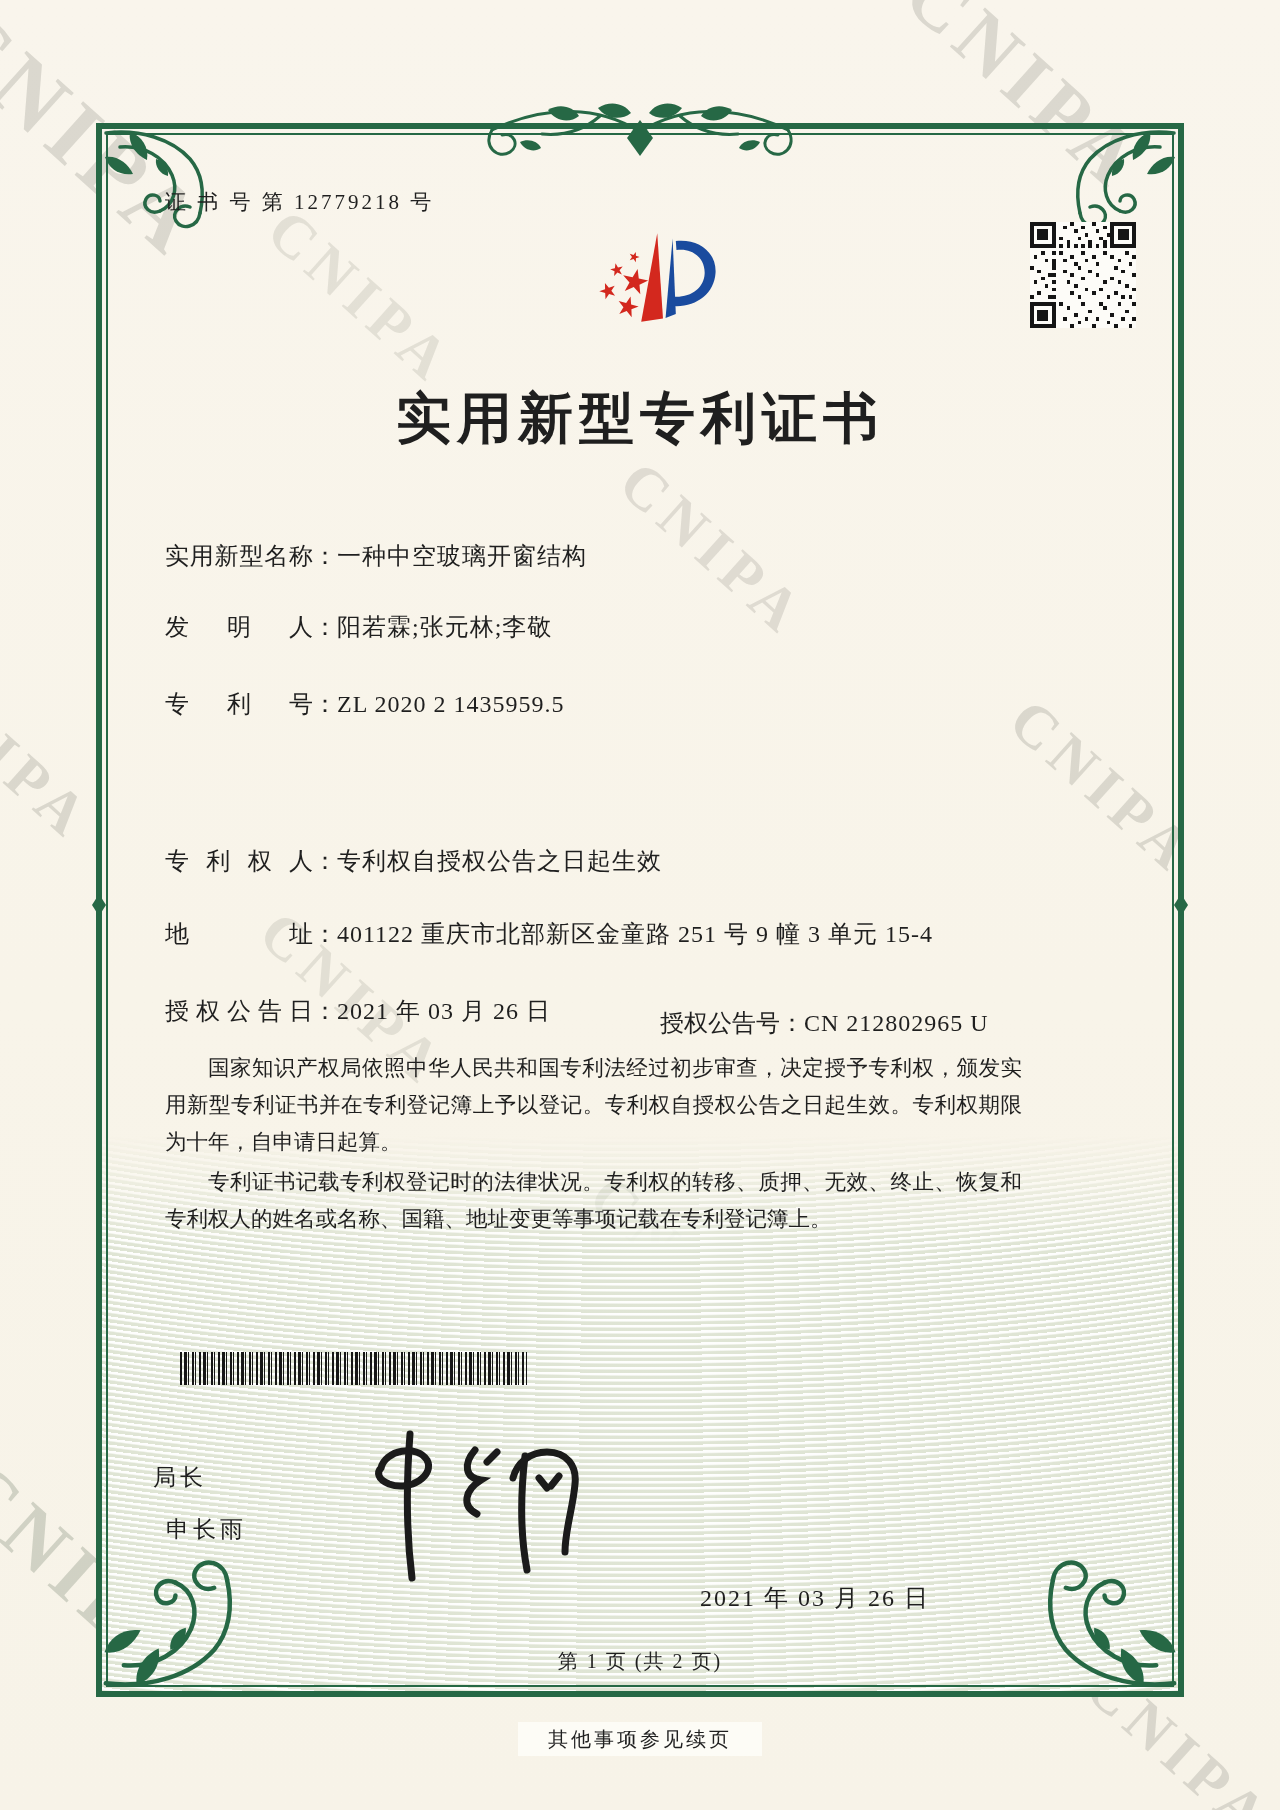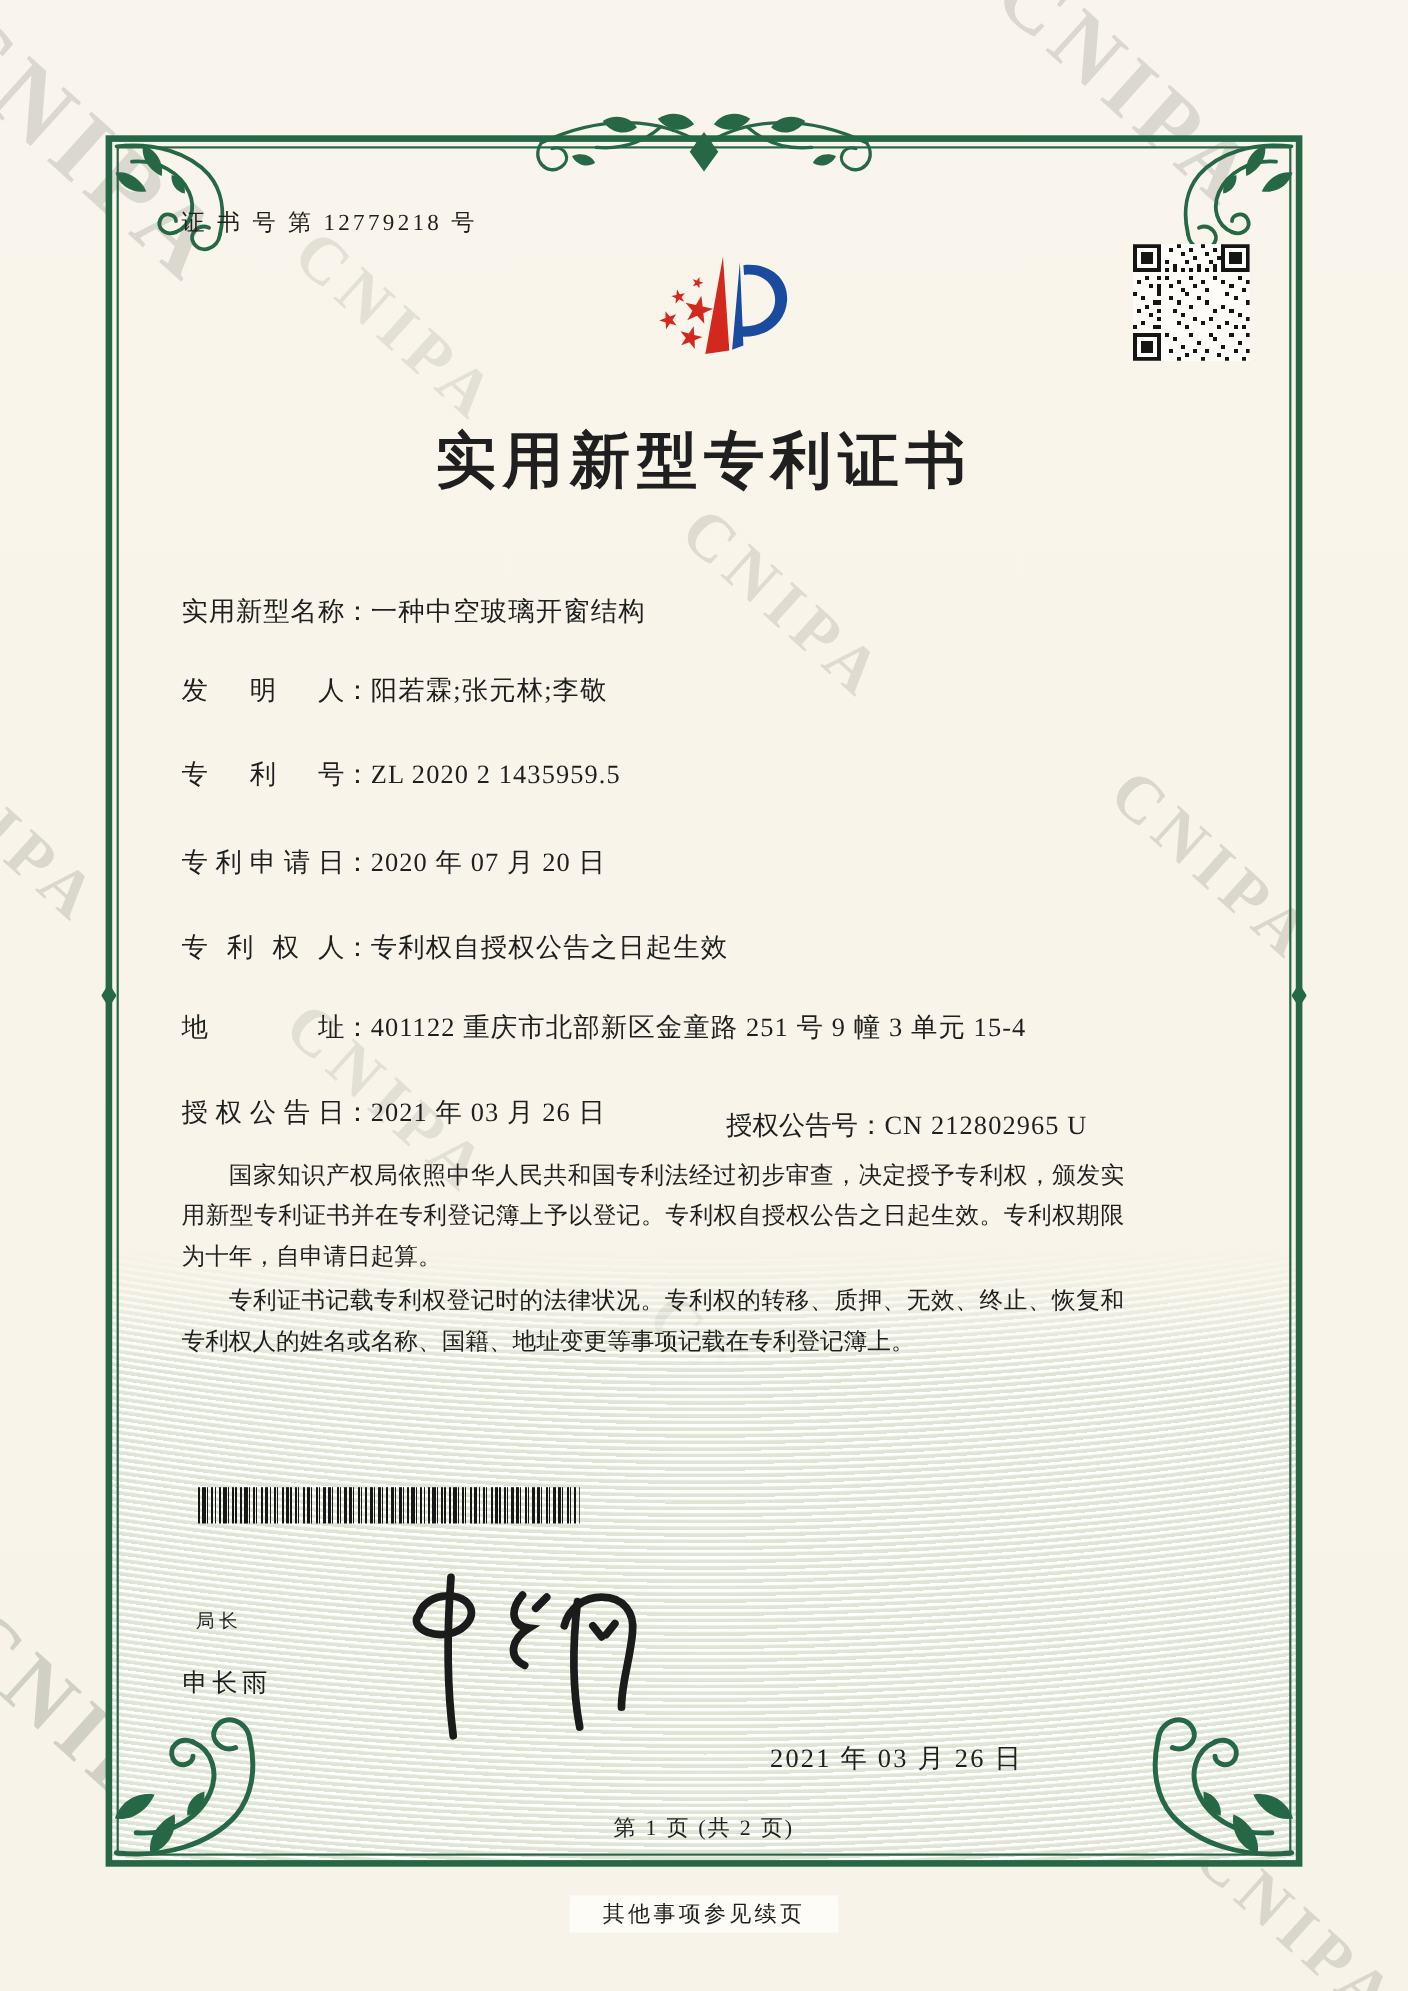--- a/index.html
+++ b/index.html
@@ -89,21 +89,21 @@
   
   .barcode{
     position:absolute;left:180px;top:1352px;width:347px;height:33px;z-index:4;
     background:repeating-linear-gradient(90deg,
       #161616 0 2px,transparent 2px 4px,
       #161616 4px 7px,transparent 7px 8px,
       #161616 8px 9px,transparent 9px 12px,
       #161616 12px 14px,transparent 14px 15px,
       #161616 15px 16px,transparent 16px 19px);
   }
-  .signer-role{position:absolute;left:178px;top:1462px;font-size:17px;letter-spacing:4px;z-index:4;
+  .signer-role{position:absolute;left:153px;top:1462px;font-size:23px;letter-spacing:4px;z-index:4;
     font-family:"Liberation Sans","DejaVu Sans",sans-serif;font-weight:500;}
   .signer-name{position:absolute;left:166px;top:1514px;font-size:23px;letter-spacing:4px;z-index:4;
     font-family:"Liberation Sans","DejaVu Sans",sans-serif;font-weight:500;}
   .signature{position:absolute;left:315px;top:1418px;z-index:4;}
   .sign-date{position:absolute;left:700px;top:1582px;font-size:24px;letter-spacing:2px;z-index:4;}
   .page-no{position:absolute;left:0;top:1648px;width:100%;text-align:center;font-size:20px;z-index:4;letter-spacing:2px;}
   .footer-note{position:absolute;left:0;top:1726px;width:100%;text-align:center;z-index:4;}
   .footer-note span{background:#fdfcf6;padding:6px 30px;font-size:20px;letter-spacing:3px;text-align:center;}
   .green{stroke:var(--border_green);}
 </style>
@@ -264,23 +264,20 @@
 
   <div class="frow f0">
     <span class="flabel">实用新型名称</span><span>：</span><span class="fvalue">一种中空玻璃开窗结构</span>
   </div>
   <div class="frow f1">
     <span class="flabel">发明人</span><span>：</span><span class="fvalue">阳若霖;张元林;李敬</span>
   </div>
   <div class="frow f2">
     <span class="flabel">专利号</span><span>：</span><span class="fvalue">ZL 2020 2 1435959.5</span>
   </div>
-  <div class="frow f3">
-    <span class="flabel">专利申请日</span><span>：</span><span class="fvalue">2020 年 07 月 20 日</span>
-  </div>
   <div class="frow f4">
     <span class="flabel">专利权人</span><span>：</span><span class="fvalue">专利权自授权公告之日起生效</span>
   </div>
   <div class="frow f5">
     <span class="flabel">地址</span><span>：</span><span class="fvalue">401122 重庆市北部新区金童路 251 号 9 幢 3 单元 15-4</span>
   </div>
   <div class="frow f6">
     <span class="flabel">授权公告日</span><span>：</span><span class="fvalue">2021 年 03 月 26 日</span>
     <span class="grant2">
       <span>授权公告号</span><span>：</span><span class="fvalue">CN 212802965 U</span>

